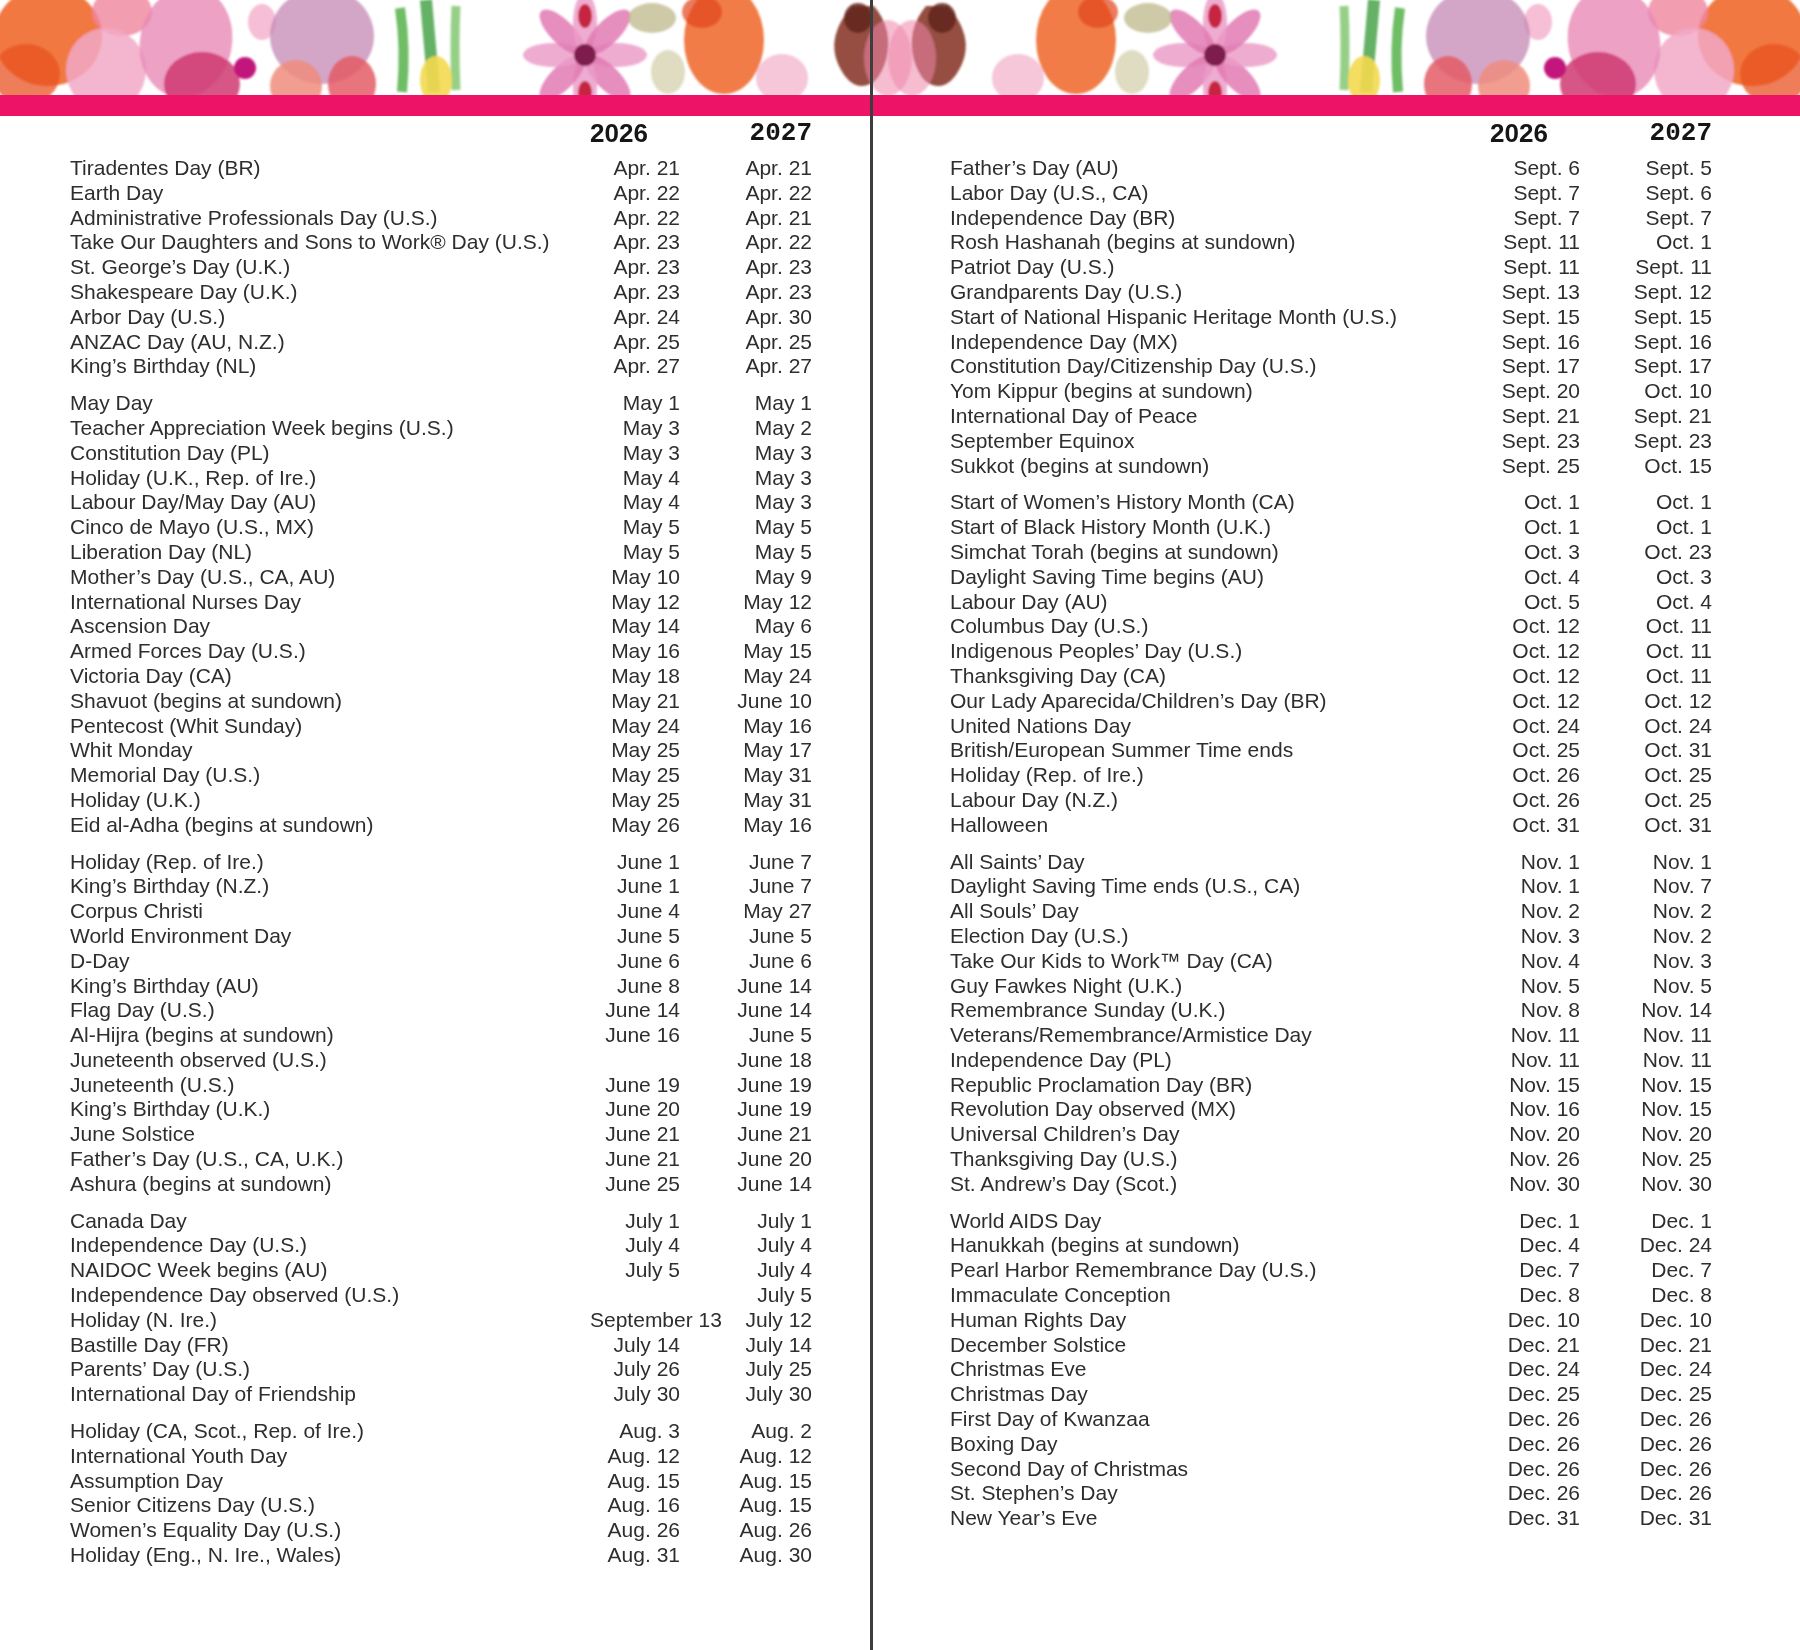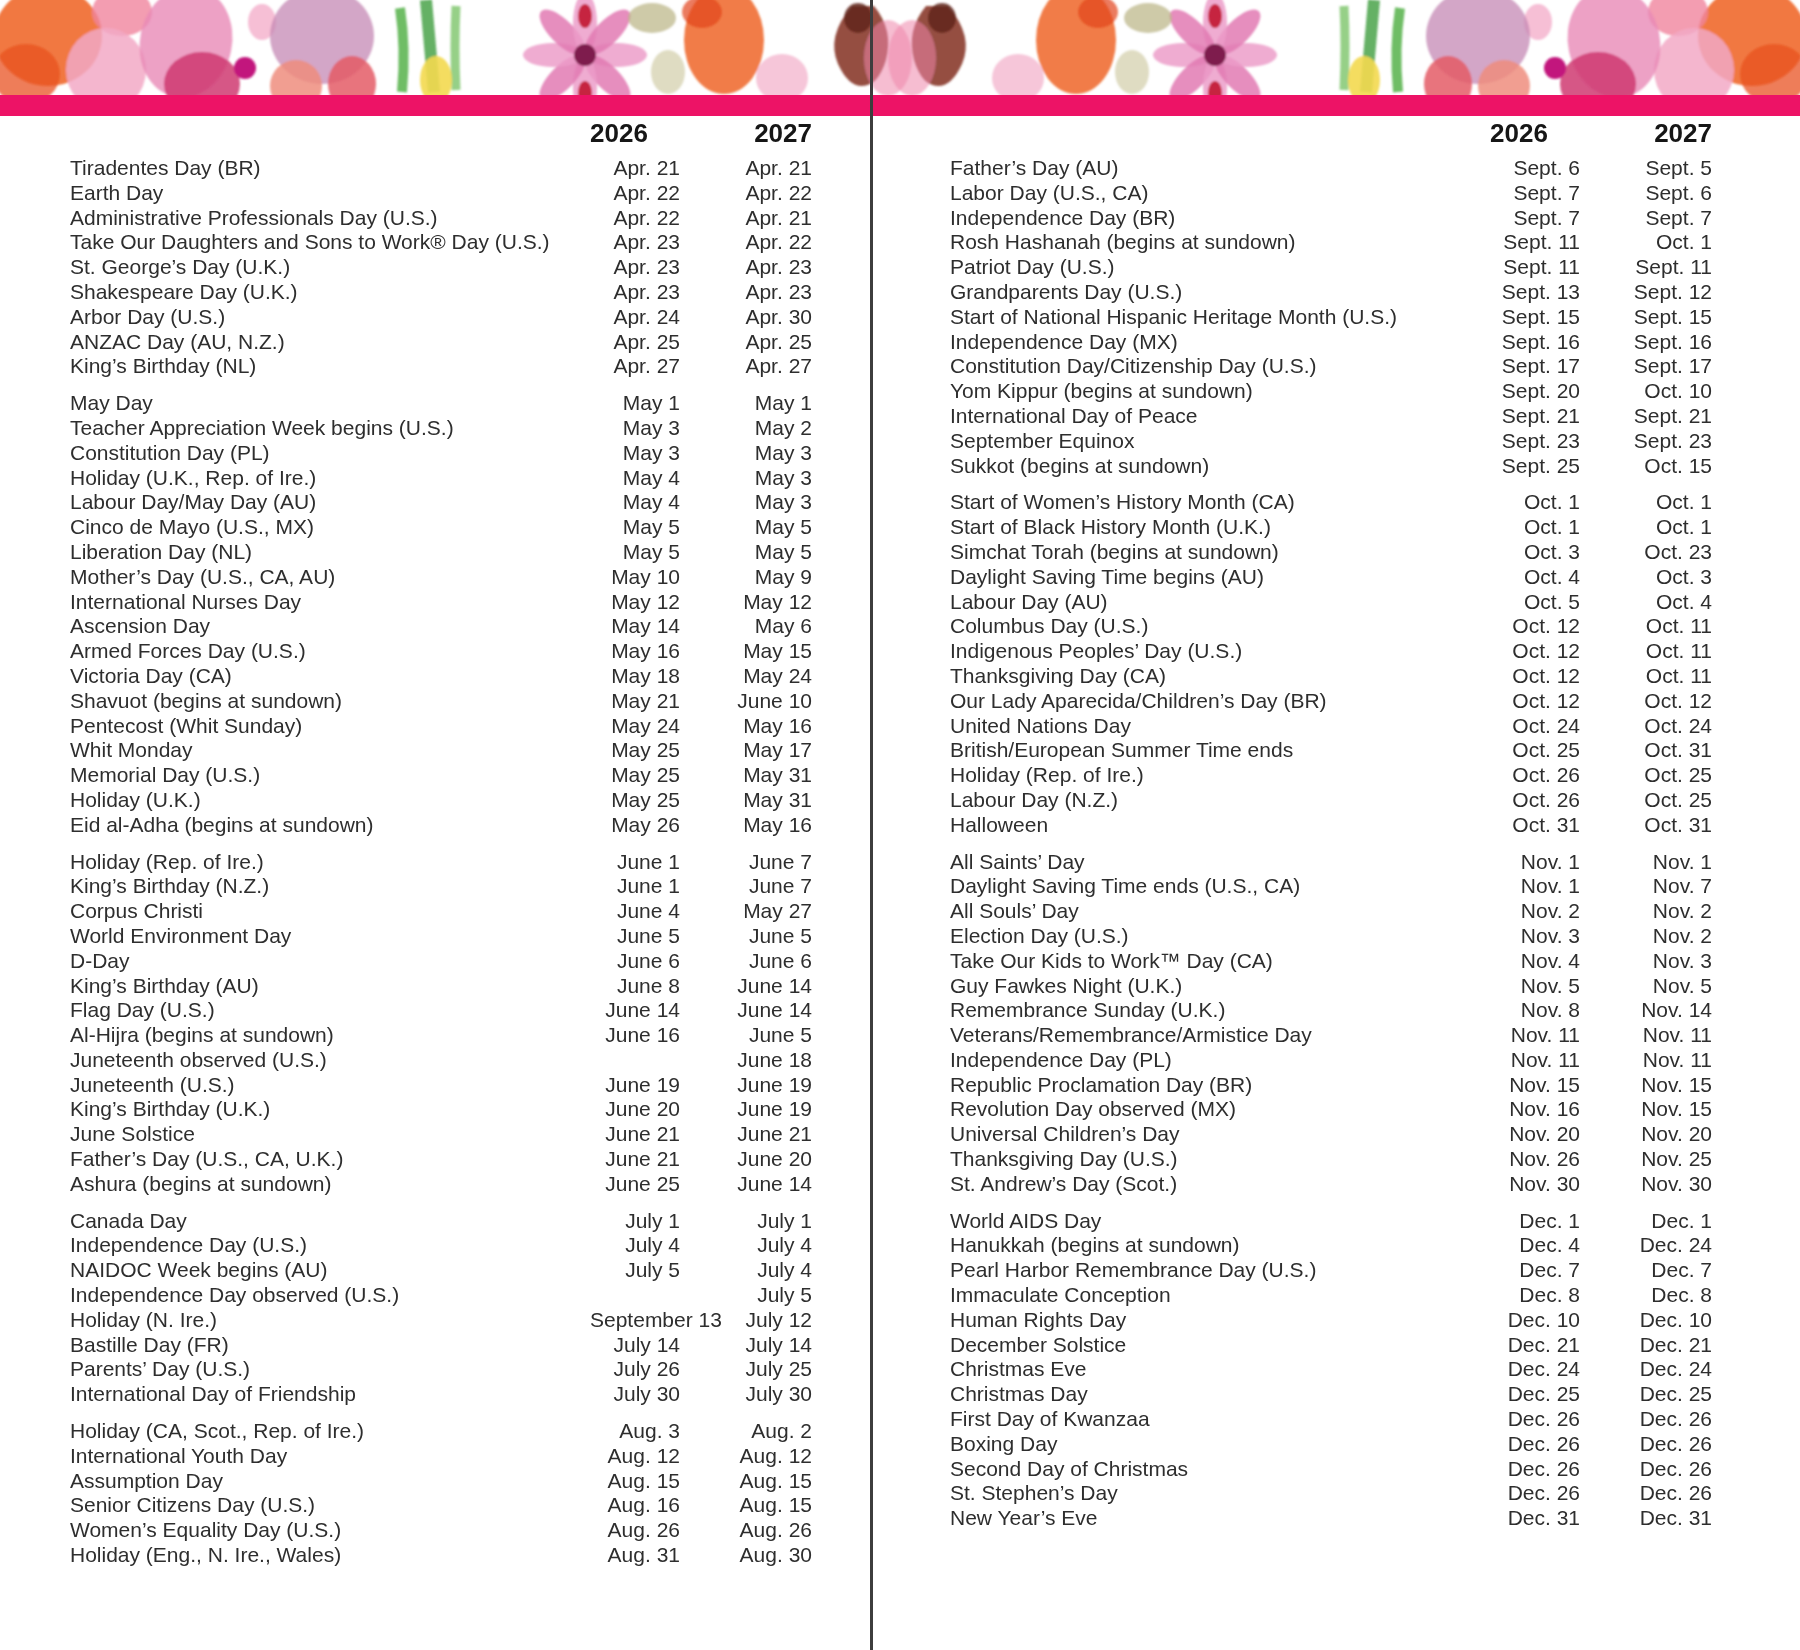--- a/index.html
+++ b/index.html
@@ -12,21 +12,21 @@
   }
   .floral-wrap{position:absolute;top:0;left:0;width:1800px;height:95px;overflow:hidden;}
   .stripe{position:absolute;top:95px;left:0;width:1800px;height:21px;background:#ED1366;}
   .divider{position:absolute;top:0;left:870px;width:3px;height:1650px;background:#3d3d3d;}
   .col{position:absolute;top:118px;color:#2e2e2e;}
   .col-left{left:70px;width:742px;}
   .col-right{left:950px;width:762px;}
   .hdr{display:flex;font-weight:bold;font-size:26px;line-height:30px;color:#161616;margin-bottom:8px;}
   .hname{flex:1;}
   .hd1{width:90px;text-align:left;}
-  .hd2{width:132px;text-align:right;}
+  .hd2{width:132px;text-align:right;font-family:Liberation Mono, monospace;}
   .section{margin-bottom:12px;}
   .row{display:flex;font-size:21px;line-height:24.8px;}
   .name{flex:1;text-align:left;white-space:nowrap;}
   .d1{width:90px;text-align:right;white-space:nowrap;}
   .d2{width:132px;text-align:right;white-space:nowrap;}
 </style>
 </head>
 <body>
 
 <div class="floral-wrap">

